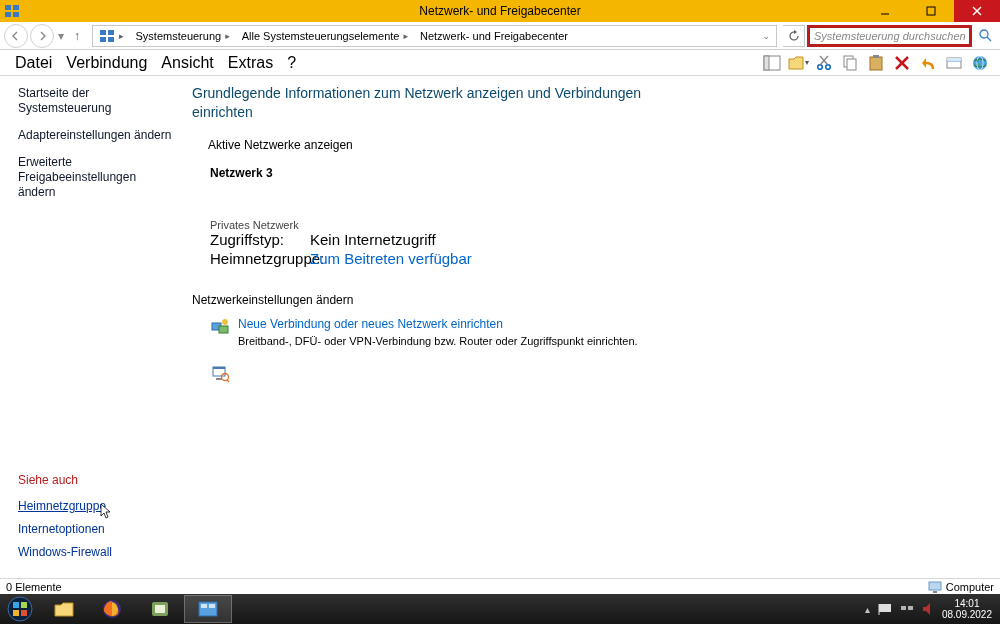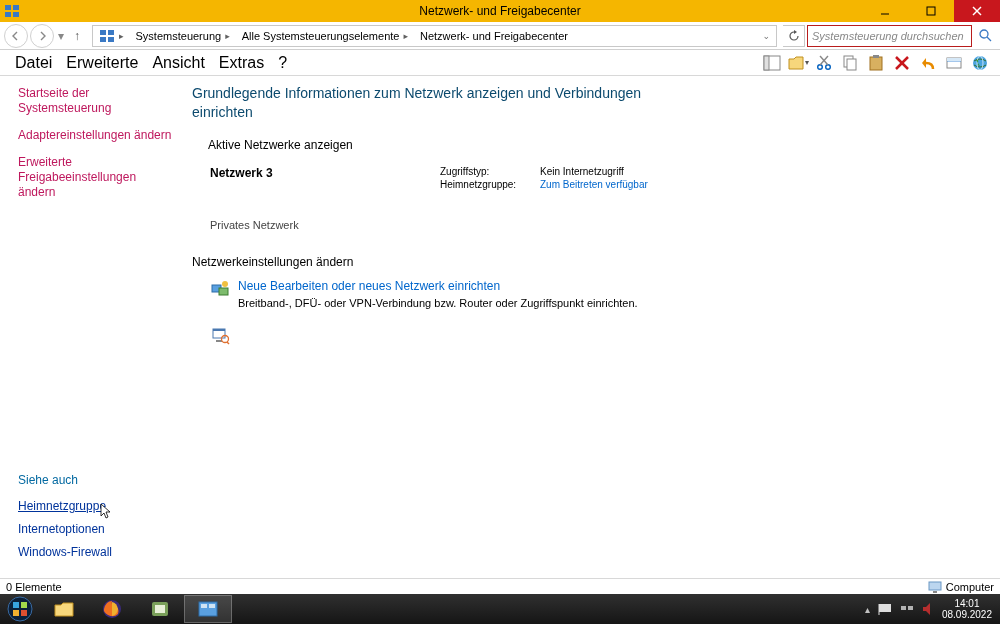--- a/index.html
+++ b/index.html
@@ -15,49 +15,49 @@
 .titlebar .winbtn svg { width: 10px; height: 10px; }
 
 
 .navbar { height: 28px; border-bottom: 1px solid #d0d0d0; display: flex; align-items: center; padding: 0 4px; gap: 2px; background: #fff; }
 .navbar .navbtn { width: 24px; height: 24px; border: 1px solid #d0d0d0; border-radius: 50%; display:flex; align-items:center; justify-content:center; color:#888; }
 .navbar .up { width:18px; text-align:center; color:#555; }
 .breadcrumb { flex: 1; height: 22px; border: 1px solid #c8c8c8; display: flex; align-items: center; font-size: 11px; color: #000; margin: 0 4px; overflow:hidden; }
 .breadcrumb .crumb { padding: 0 6px; white-space: nowrap; display:flex; align-items:center; gap:4px; }
 .breadcrumb .chev { color: #606060; font-size: 9px; }
 .navbar .refresh { width: 22px; height: 22px; border:1px solid #c8c8c8; border-left:none; display:flex; align-items:center; justify-content:center; }
-.searchbox { width: 165px; height: 22px; border: 1px solid #b91c1c; display:flex; align-items:center; padding:0 4px; color:#888; font-size:11px;justify-content:center; }
+.searchbox { width: 165px; height: 22px; border: 3px solid #b91c1c; display:flex; align-items:center; padding:0 4px; color:#888; font-size:11px;justify-content:center; }
 .searchbox input { border:none; outline:none; width:100%; font-size:11px; background:transparent; }
 .searchbox input::placeholder { color:#888; font-style: italic; }
 .searchbtn { width: 22px; height:22px; display:flex; align-items:center; justify-content:center; color:#555; }
 
 
 .menubar { height: 26px; display: flex; align-items: center; padding: 0 8px; border-bottom: 1px solid #d8d8d8; background:#fff; }
 .menubar .menuitem { padding: 3px 7px; font-size: 16px; }
 .menubar .toolbar { margin-left:auto; display:flex; gap:2px; align-items:center; }
 .menubar .tbtn { width: 24px; height: 22px; display:flex; align-items:center; justify-content:center; }
 .menubar svg { width:18px; height:18px; }
 
 
 .main { display: flex; height: calc(624px - 22px - 28px - 26px - 16px - 30px); }
 .sidebar { width: 186px; padding: 10px 12px 10px 18px; font-size: 12px; display:flex; flex-direction:column; }
-.sidebar a { color: #be185d; text-decoration: none; display:block; margin-bottom: 12px; line-height:1.25; }
-.sidebar .seealsolabel { color:#0369a1; margin-top:auto; margin-bottom:12px; }
+.sidebar a { color: #0f172a; text-decoration: none; display:block; margin-bottom: 12px; line-height:1.25; }
+.sidebar .seealsolabel { color:#b91c1c; margin-top:auto; margin-bottom:12px; }
 .sidebar .seealso a { color:#00339b; margin-bottom:8px; }
 .sidebar .seealso a.hover { text-decoration: underline; position:relative; }
 .cursor { position:absolute; left:82px; top:4px; }
 
 .content { flex:1; padding: 8px 20px 10px 6px; font-size: 12px; }
 .content h1 { color: #0c4a6e; font-weight: 400; font-size: 14px; line-height: 1.35; margin-bottom: 16px; max-width:480px; }
 .content .section-label { color:#000; margin: 6px 0 14px 16px; }
-.networkbox { display:flex; margin: 0 0 24px 18px; }
+.networkbox { display:flex; margin: 0 0 24px 18px; flex-direction: column; }
 .networkbox .left { width: 230px; }
 .networkbox .netname { font-weight: 600; font-size: 12px; margin-bottom:4px; }
 .networkbox .nettype { font-size: 11px; color:#444;margin-top:39px; }
-.networkbox .right { font-size:10px; }
+.networkbox .right { font-size:15px; }
 .networkbox .row { display:flex; margin-bottom:2px; }
 .networkbox .row .k { width: 100px; color:#000; }
 .networkbox .row .v a { color:#0066cc; text-decoration:none; }
 .networkbox .row .v { color:#000; display:flex; align-items:center; gap:4px; }
 
 .settingslabel { margin: 6px 0 10px 0; }
 .action { display:flex; margin: 6px 0 14px 18px; }
 .action .aicon { width: 28px; flex-shrink:0; }
 .action .aicon svg { width:20px; height:20px; }
 .action .atext .atitle { color:#0066cc; font-size:12px; margin-bottom:3px; }
@@ -159,21 +159,21 @@
   <div class="searchbtn">
       <svg width="13" height="13" viewBox="0 0 13 13">
         <circle cx="5" cy="5" r="4" fill="none" stroke="#3a79c4" stroke-width="1.3"></circle>
         <line x1="8" y1="8" x2="12" y2="12" stroke="#3a79c4" stroke-width="1.3"></line>
       </svg>
     </div>
 </div>
 
 <div class="menubar">
   <span class="menuitem">Datei</span>
-  <span class="menuitem">Erweiterte</span>
+  <span class="menuitem">Verbindung</span>
   <span class="menuitem">Ansicht</span>
   <span class="menuitem">Extras</span>
   <span class="menuitem">?</span>
   <div class="toolbar">
     <span class="tbtn">
         <svg viewBox="0 0 18 18">
           <rect x="1" y="2" width="16" height="14" fill="#fff" stroke="#888"></rect>
           <rect x="1" y="2" width="5" height="14" fill="#e0e0e0" stroke="#888"></rect>
         </svg>
       </span>
@@ -277,21 +277,21 @@
 
     <div class="action">
       <div class="aicon">
         <svg viewBox="0 0 20 20">
             <rect x="2" y="6" width="9" height="7" fill="#5aa0e0" stroke="#2d6da8"></rect>
             <rect x="9" y="9" width="9" height="7" fill="#7dbb6c" stroke="#3d7d30"></rect>
             <circle cx="15" cy="5" r="3" fill="#f0c040"></circle>
           </svg>
       </div>
       <div class="atext">
-        <div class="atitle">Neue Bearbeiten oder neues Netzwerk einrichten</div>
+        <div class="atitle">Neue Verbindung oder neues Netzwerk einrichten</div>
         <div class="adesc">Breitband-, DFÜ- oder VPN-Verbindung bzw. Router oder Zugriffspunkt einrichten.</div>
       </div>
     </div>
 
     <div class="action">
       <div class="aicon">
         <svg viewBox="0 0 20 20">
             <rect x="3" y="4" width="12" height="9" fill="#fff" stroke="#4a78b0"></rect>
             <rect x="3" y="4" width="12" height="2" fill="#4a78b0"></rect>
             <rect x="6" y="15" width="6" height="2" fill="#888"></rect>

